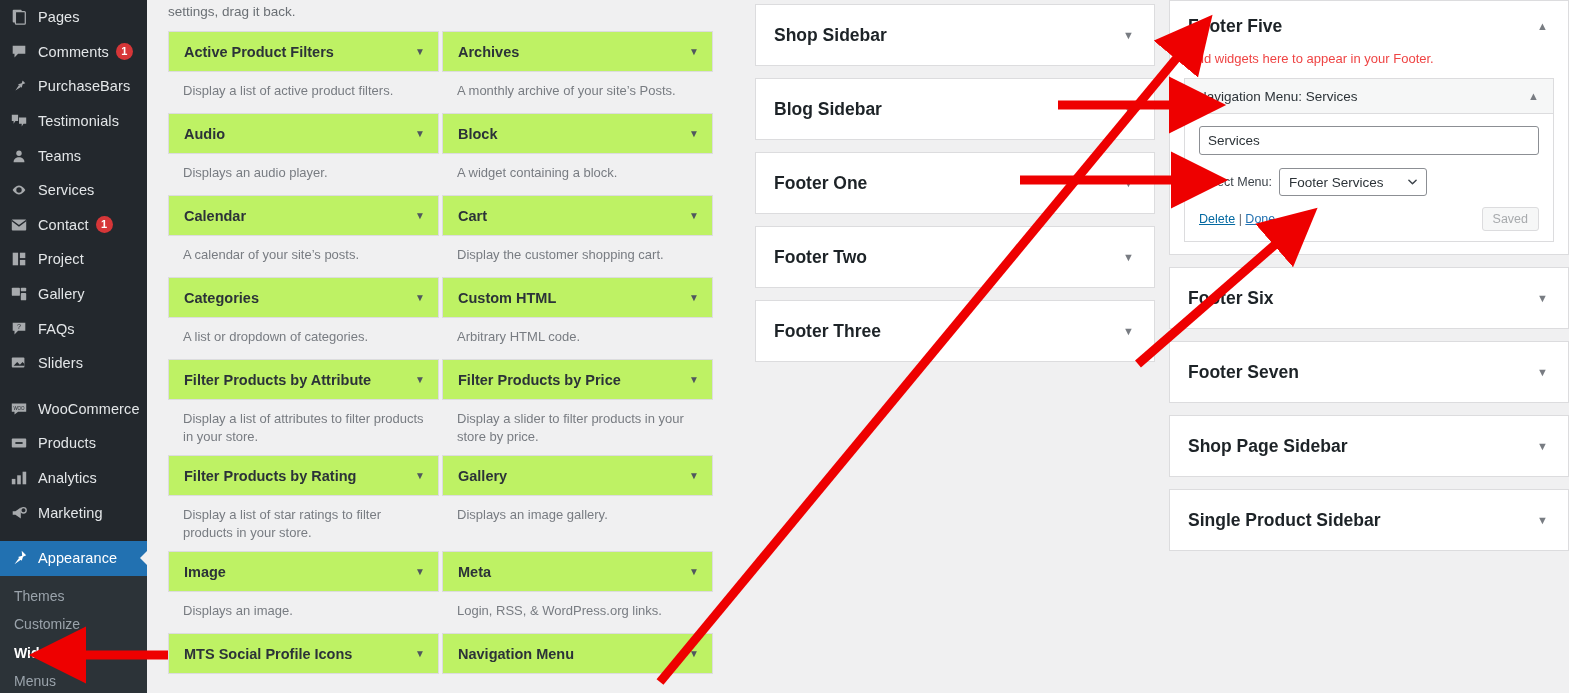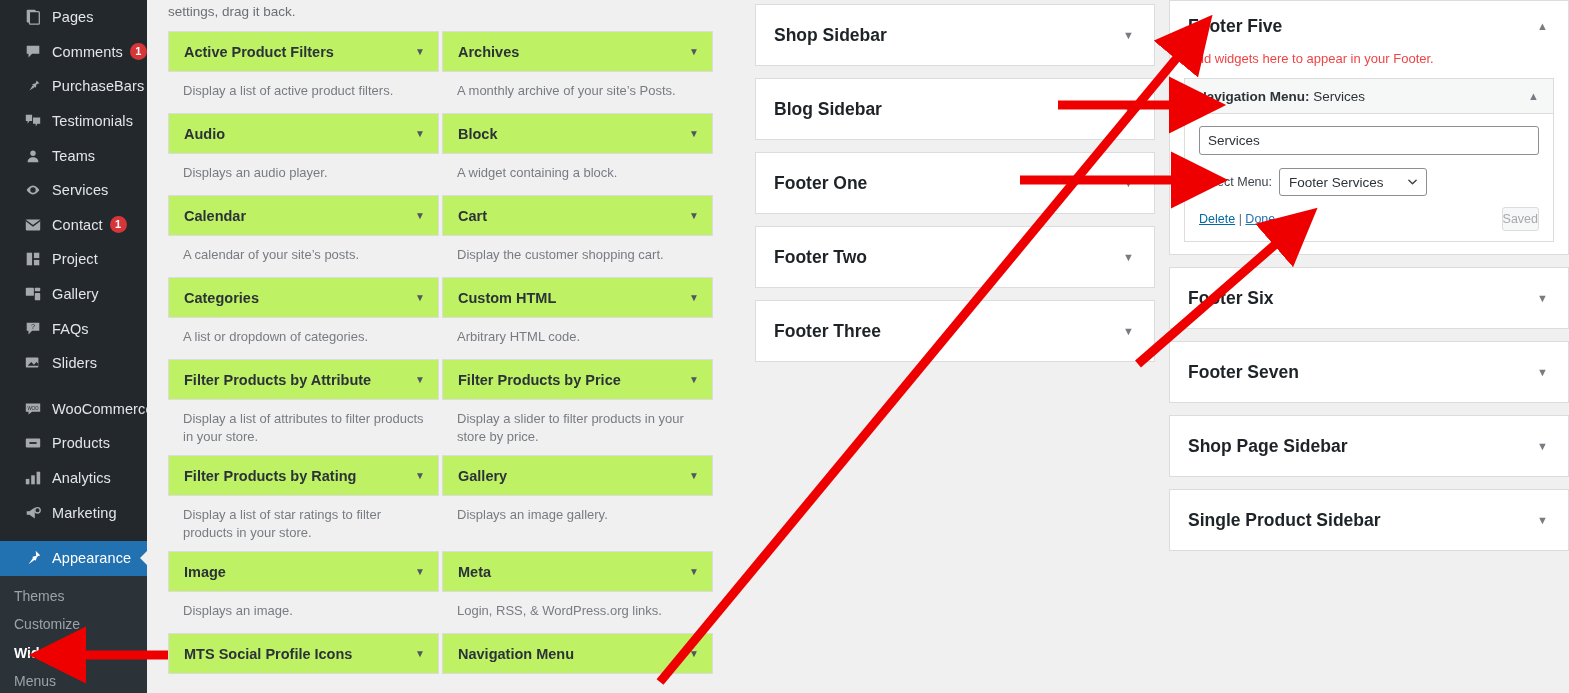--- a/index.html
+++ b/index.html
@@ -15,21 +15,21 @@
   #adminmenu {
     position: absolute; left: 0; top: 0;
     width: 147px; height: 693px;
     background: #23282d;
     color: #b4b9be;
     font-size: 14.5px;
   }
   .menu-item {
     display: flex; align-items: center;
     height: 34.6px;
-    padding-left: 20px;
+    padding-left: 6px;
     color: #e3e6e8;
     white-space: nowrap;
     position: relative;
   }
   .menu-item .mlabel { font-size: 14.5px; letter-spacing: .1px; }
   .menu-ico {
     width: 26px; height: 20px;
     display: flex; align-items: center; justify-content: center;
     margin-right: 6px;
     flex: 0 0 26px;
@@ -167,21 +167,21 @@
   .iw-head {
     background: #f6f7f7;
     border-bottom: 1px solid #dcdcde;
     height: 35px;
     display: flex; align-items: center;
     padding: 0 14px 0 12px;
     font-size: 13.5px;
     color: #2c3338;
   }
   .iw-head .iw-title { flex: 1; }
-  .iw-head .iw-title b { font-weight: 700; text-align: center; }
+  .iw-head .iw-title b { font-weight: 400; text-align: center; }
   .iw-body { padding: 12px 14px 10px 14px; }
   .field-label {
     font-size: 12.5px;
     color: #3c434a;
     margin-bottom: 4px;
   }
   .text-input {
     width: 100%;
     height: 29px;
     border: 1px solid #8c8f94;
@@ -226,21 +226,21 @@
   .links a { text-decoration: underline; }
   .del-link { color: #0369a1; }
   .done-link { color: #2271b1; }
   .saved-btn {
     border: 1px solid #dcdcde;
     background: #f6f7f7;
     color: #a7aaad;
     font-size: 12.5px;
     font-family: "Liberation Sans", sans-serif;
     border-radius: 3px;
-    padding: 4px 0;
+    padding: 4px 10px;
   }
 
   
   #annot {
     position: absolute; left: 0; top: 0;
     width: 1569px; height: 693px;
     pointer-events: none;
   }
 </style>
 </head>

